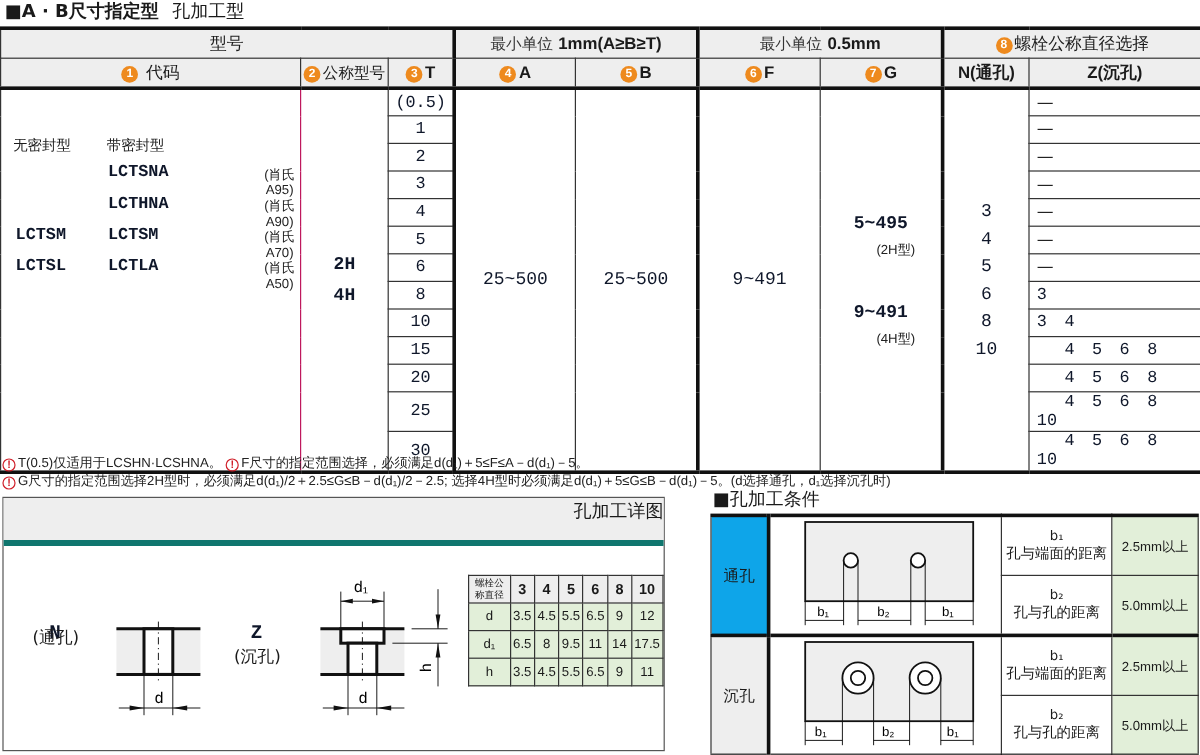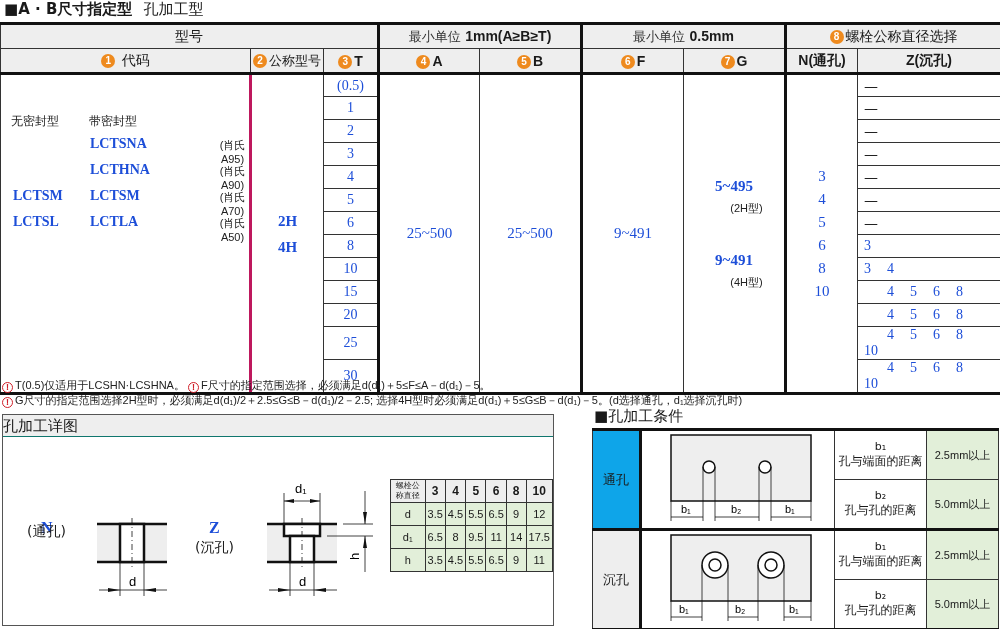--- a/index.html
+++ b/index.html
@@ -1,38 +1,38 @@
 <!DOCTYPE html>
 <html><head>
 <meta charset="utf-8">
 <style>
   * { box-sizing: border-box; margin: 0; padding: 0; }
   body { width: 1000px; height: 629px; background: #ffffff; font-family: "DejaVu Sans", sans-serif; color: #1a1a1a; position: relative; overflow: hidden; }
   .abs { position: absolute; }
   .title { left: 4px; top: 0px; font-size: 15px; font-weight: bold; letter-spacing: 0px; }
   .title .normal { font-weight: normal; }
-  .blue { color: #1d4ed8; font-family: Liberation Serif, serif; font-weight: bold; }
+  .blue { color: #0f172a; font-family: Liberation Mono, monospace; font-weight: bold; }
   .badge { display: inline-block; width: 14px; height: 14px; border-radius: 50%; background: #ee8a1e; color: #fff; font-size: 10px; line-height: 14px; text-align: center; font-weight: bold; font-family: "Liberation Sans", sans-serif; vertical-align: 1px; margin-right: 2px; }
   table.main { position: absolute; left: 0; top: 22px; width: 1000px; border-collapse: collapse; table-layout: fixed; }
   table.main td, table.main th { border: 1px solid #333; text-align: center; vertical-align: middle; font-weight: normal; }
   table.main .hdr { background: #eeeeee; height: 25px; font-size: 14px; }
   table.main .hdr b { font-family: "Liberation Sans", sans-serif; }
   .thick-l { border-left: 3px solid #111 !important; }
   .thick-t { border-top: 3px solid #111 !important; }
   .thick-b { border-bottom: 3px solid #111 !important; }
   .tcell { height: 23px; font-size: 14px; }
   .zcell { height: 23px; font-size: 14px; text-align: left !important; padding-left: 6px; }
   .zcell span { display: inline-block; width: 23px; text-align: left; }
   .dash { display: inline-block; width: 100%; text-align: center; color: #222; font-weight: normal; font-family: "DejaVu Sans", sans-serif; }
   .code-block { position: relative; height: 100%; }
   .small { font-size: 11px; color: #222; font-family: "Liberation Sans", sans-serif; font-weight: normal; margin-left: 25px; }
   .note { left: 2px; font-size: 11px; color: #222; font-family: "Liberation Sans", sans-serif; white-space: nowrap; }
   .warn { display: inline-block; width: 11px; height: 11px; border: 1px solid #d0202a; border-radius: 50%; color: #d0202a; font-size: 9px; line-height: 9px; text-align: center; font-weight: bold; margin-right: 2px; vertical-align: -1px; }
   .panel { left: 2px; top: 414px; width: 552px; height: 212px; border: 1px solid #555; }
-  .panel-hdr { height: 22px; background: #eeeeee; border-bottom: 1px solid #0f766e; text-align: left; font-size: 15px; line-height: 22px; }
+  .panel-hdr { height: 40px; background: #eeeeee; border-bottom: 5px solid #0f766e; text-align: right; font-size: 15px; line-height: 22px; }
   table.dim { position: absolute; left: 387px; top: 64px; border-collapse: collapse; font-size: 11px; font-family: "Liberation Sans", sans-serif; }
   table.dim td { border: 1px solid #333; text-align: center; height: 23px; padding: 0 2px; }
   table.dim .h { background: #eeeeee; font-weight: bold; font-size: 12px; margin-top: 32px; }
   table.dim .lab { background: #e2efd9; width: 36px; }
   table.dim .v { background: #e2efd9; width: 20px; }
   table.cond { position: absolute; left: 592px; top: 428px; width: 406px; border-collapse: collapse; table-layout: fixed; font-size: 11px; }
   table.cond td { border: 1px solid #333; text-align: center; vertical-align: middle; }
   .cond-title { left: 594px; top: 407px; font-size: 15px; }
   .green { background: #e2efd9; font-family: "Liberation Sans", sans-serif; }
 </style>
@@ -77,21 +77,21 @@
     <th class="thick-b"><span class="badge">3</span><b>T</b></th>
     <th class="thick-b thick-l"><span class="badge">4</span><b>A</b></th>
     <th class="thick-b"><span class="badge">5</span><b>B</b></th>
     <th class="thick-b thick-l"><span class="badge">6</span><b>F</b></th>
     <th class="thick-b"><span class="badge">7</span><b>G</b></th>
     <th class="thick-b thick-l"><b>N(通孔)</b></th>
     <th class="thick-b"><b>Z(沉孔)</b></th>
   </tr>
 
   <tr>
-    <td rowspan="13" class="thick-b" style="border-right:3px solid #be185d;vertical-align:top;">
+    <td rowspan="13" class="thick-b" style="border-right:1px solid #be185d;vertical-align:top;">
       <div class="code-block" style="height:298px;">
         <div class="abs" style="left:10px;top:38px;font-size:12px;">无密封型</div>
         <div class="abs" style="left:88px;top:38px;font-size:12px;">带密封型</div>
 
         <div class="abs blue" style="left:89px;top:61px;font-size:14px;">LCTSNA</div>
         <div class="abs small" style="left:190px;top:63px;">(肖氏A95)</div>
 
         <div class="abs blue" style="left:89px;top:87px;font-size:14px;">LCTHNA</div>
         <div class="abs small" style="left:190px;top:89px;">(肖氏A90)</div>
 

